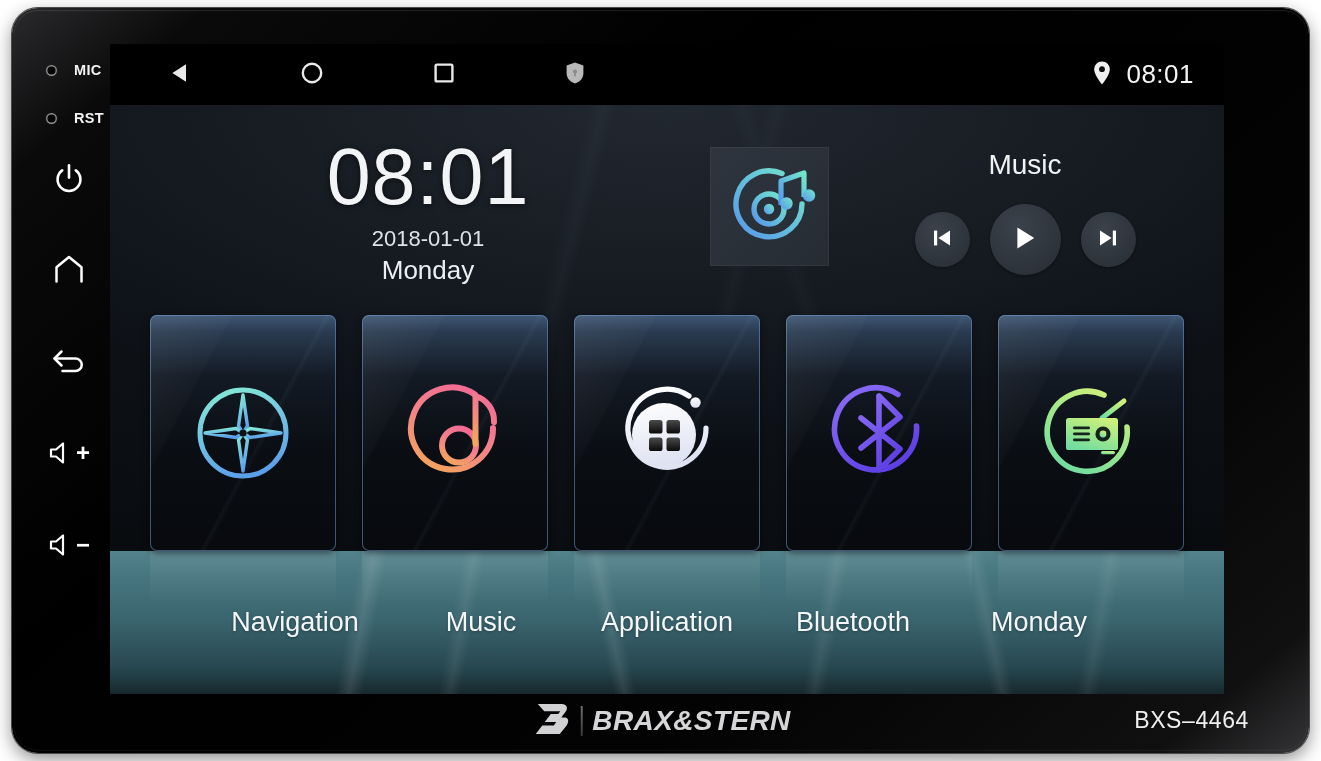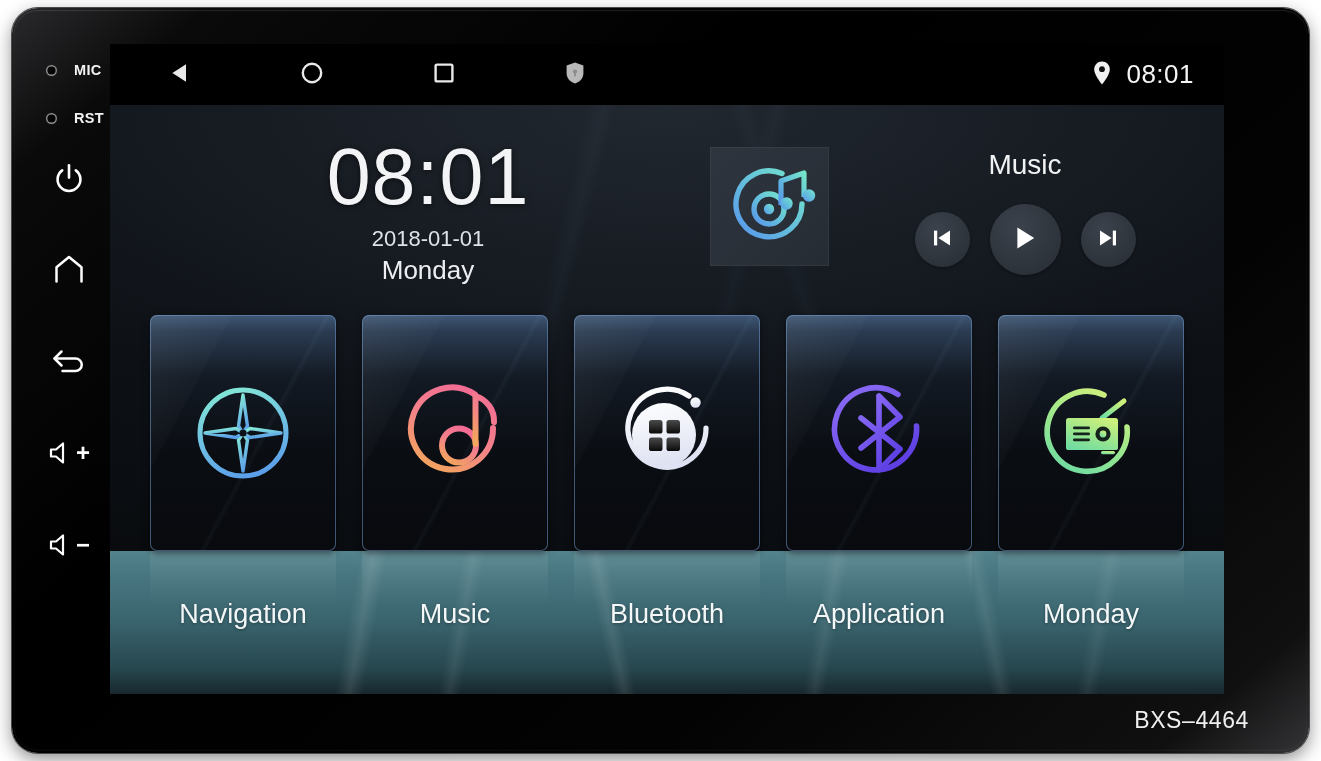--- a/index.html
+++ b/index.html
@@ -330,24 +330,24 @@
   }
   .refl {
     width: 186px;
     height: 60px;
     background: linear-gradient(180deg, rgba(255,255,255,0.085) 0%, rgba(255,255,255,0.0) 92%);
     border-radius: 0 0 6px 6px;
   }
   #labels {
     position: absolute;
     left: 40px;
-    top: 48px;
+    top: 56px;
     width: 1034px;
     display: flex;
-    justify-content: space-between;
+    justify-content: center;
   }
   .tile-label {
     width: 186px;
     text-align: center;
     color: #f4f7f8;
     font-size: 27px;
     font-weight: 400;
     text-shadow: 0 1px 3px rgba(0,0,0,0.35);
   }
 
@@ -672,26 +672,35 @@
         <div id="label-reflections">
           <div class="refl"></div>
           <div class="refl"></div>
           <div class="refl"></div>
           <div class="refl"></div>
           <div class="refl"></div>
         </div>
         <div id="labels">
           <div class="tile-label">Navigation</div>
           <div class="tile-label">Music</div>
+          <div class="tile-label">Application</div>
           <div class="tile-label">Bluetooth</div>
-          <div class="tile-label">Application</div>
           <div class="tile-label">Monday</div>
         </div>
       </div>
 
     </div>
   </div>
 
   <div id="brand-row">
+    <div id="brand-logo">
+      <span id="brand-mark">
+        <svg width="40" height="34" viewBox="0 0 40 34">
+          <path d="M7 2 L31 2 C36 2 37.5 6 35 9.5 L30.5 15.5 L34 15.5 C38 15.5 38.5 20 35.5 24 L29 32 L5 32 L11.5 23.5 L23 23.5 L25.5 20 L14 20 L20 12 L27.5 12 L29.5 9.2 L13.5 9.2 Z" fill="#d2d2d4"></path>
+        </svg>
+      </span>
+      <span id="brand-divider"></span>
+      <span id="brand-text">BRAX&amp;STERN</span>
+    </div>
     <div id="model-no">BXS–4464</div>
   </div>
 
 </div>
 
 </body></html>

